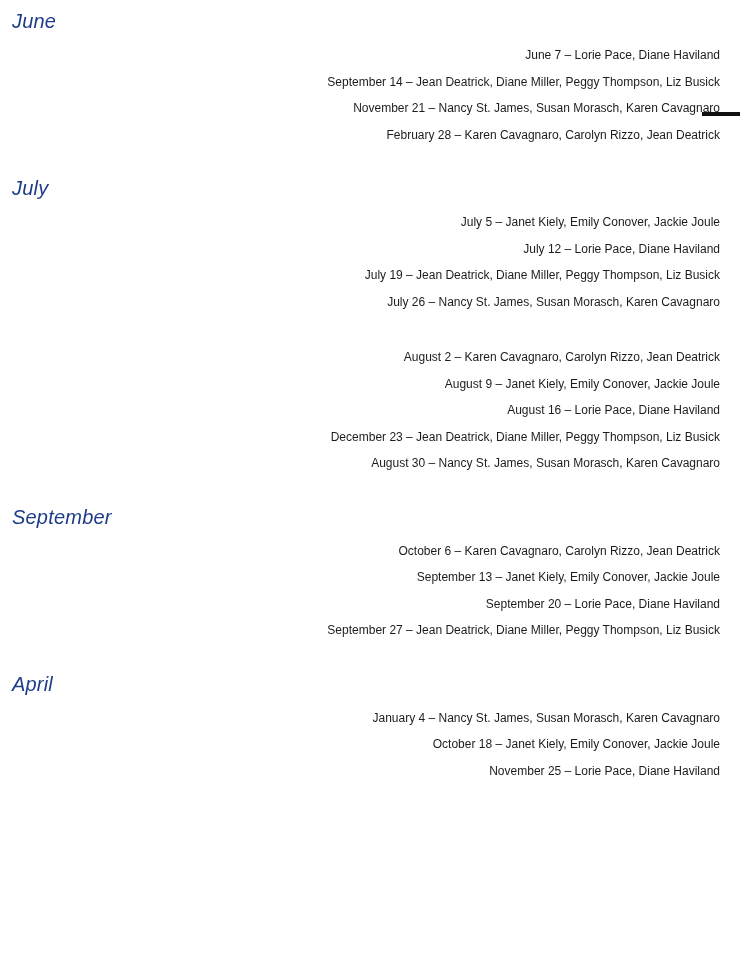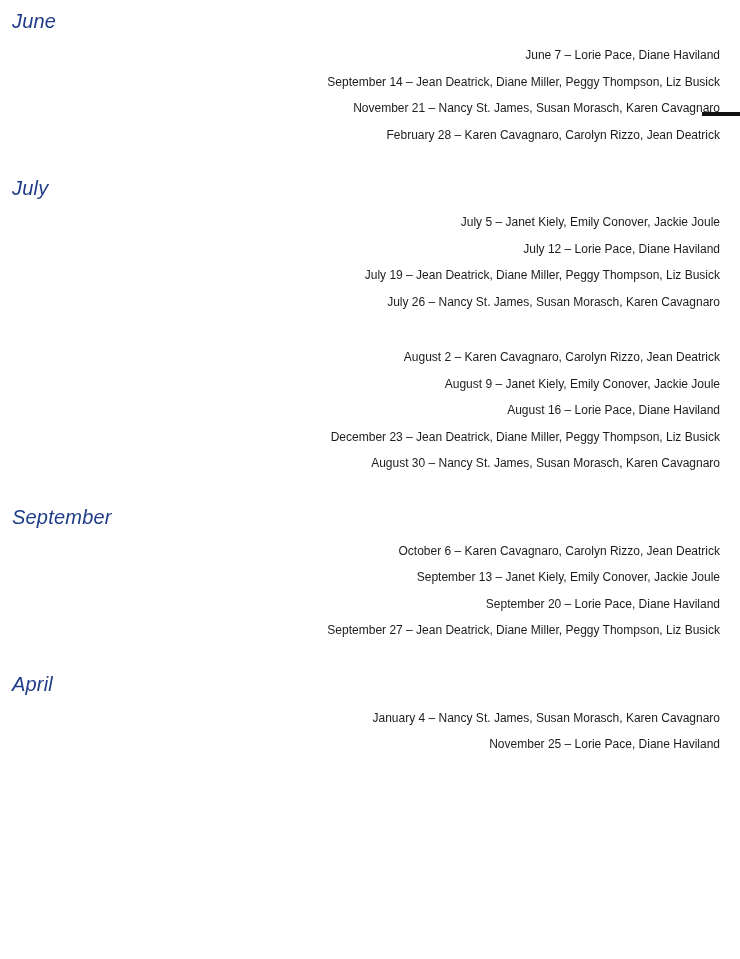--- a/index.html
+++ b/index.html
@@ -94,19 +94,20 @@
       <li class="entry">September 13 – Janet Kiely, Emily Conover, Jackie Joule</li>
       <li class="entry">September 20 – Lorie Pace, Diane Haviland</li>
       <li class="entry">September 27 – Jean Deatrick, Diane Miller, Peggy Thompson, Liz Busick</li>
     </ul>
   </section>
 
   <section class="month">
     <h2 class="month-title">April</h2>
     <ul class="entries">
       <li class="entry">January 4 – Nancy St. James, Susan Morasch, Karen Cavagnaro</li>
+      <li class="entry">October 18 – Janet Kiely, Emily Conover, Jackie Joule</li>
       <li class="entry">November 25 – Lorie Pace, Diane Haviland</li>
     </ul>
   </section>
 
 </div>
 
 <div class="edge-mark"></div>
 
 </body></html>

